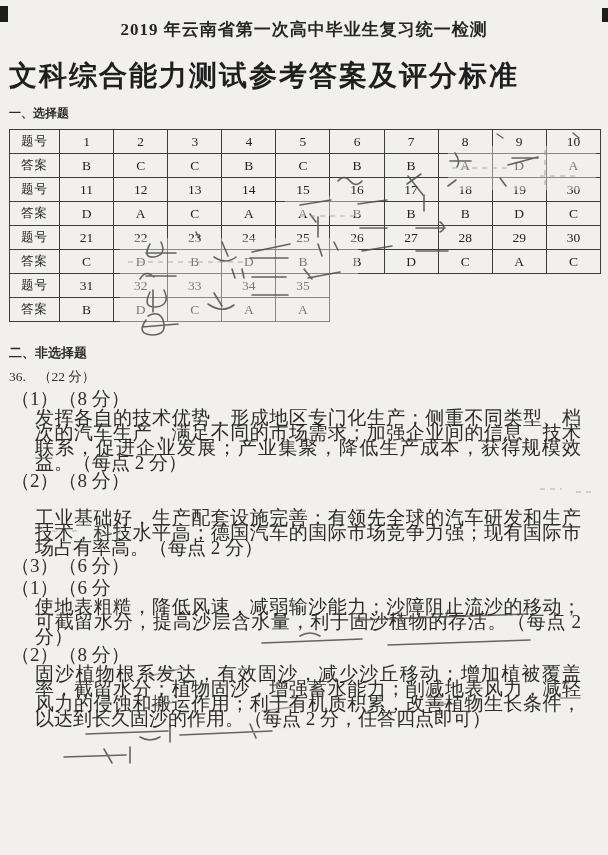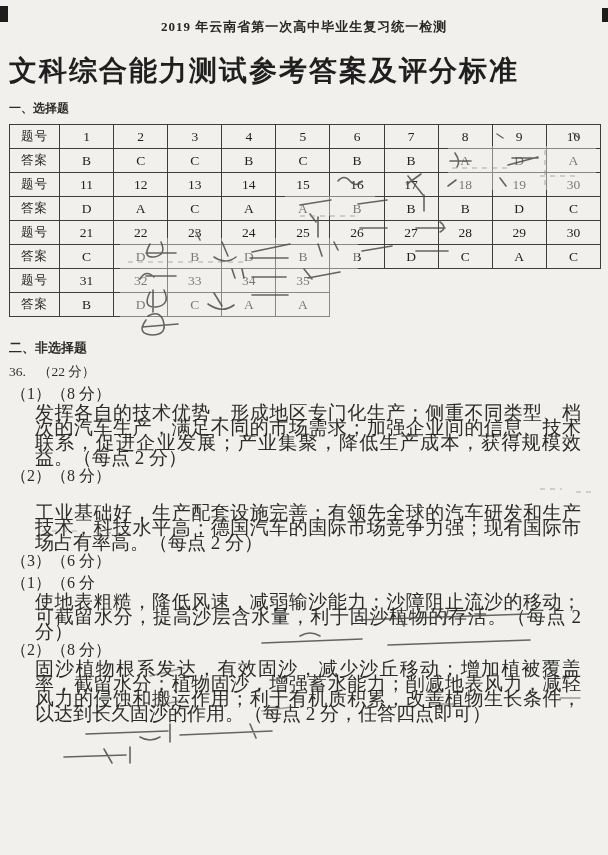--- a/index.html
+++ b/index.html
@@ -9,21 +9,21 @@
     margin:0 auto;
     background:#f1f0ec;
     color:#2e2e2e;
     font-family:"Liberation Serif","DejaVu Serif",serif;
     overflow:hidden;
     box-sizing:border-box;
   }
   .content{padding:12px 9px 0 9px;}
   .doc-title{
     text-align:center;
-    font-size:13px;font-weight:bold;
+    font-size:17px;font-weight:bold;
     letter-spacing:1px;
     margin:6px 0 0 0;
     color:#262626;
   }
   .doc-subtitle{
     text-align:left;
     font-size:28px;font-weight:bold;
     letter-spacing:2px;
     margin:16px 0 10px 0;
     color:#1f1f1f;
@@ -47,21 +47,21 @@
     text-align:center;
     vertical-align:middle;
     padding:0;
     color:#222;
   }
   table.answers td.lbl{font-size:12.5px;letter-spacing:1px;}
   table.answers td.empty{border:none;}
   .sub-heading{font-size:13px;font-weight:bold;margin:0 0 2px 0;line-height:22px;color:#2a2a2a;}
   .q-header{font-size:13.5px;line-height:22px;}
   .q-header .pts{margin-left:12px;}
-  .part-label{font-size:16px;line-height:22px;padding-left:2px;}
+  .part-label{font-size:19px;line-height:22px;padding-left:2px;}
   .part-text{
     margin-left:26px;margin-right:18px;
     font-size:19px;line-height:15px;
     text-align:justify;
     color:#2b2b2b;
   }
   .gap-above{margin-top:18px;}
   .artifacts{position:absolute;left:0;top:0;pointer-events:none;}
   .edge-mark{position:absolute;background:#1d1d1d;}
   .edge-mark.left{left:0;top:6px;width:8px;height:16px;}

